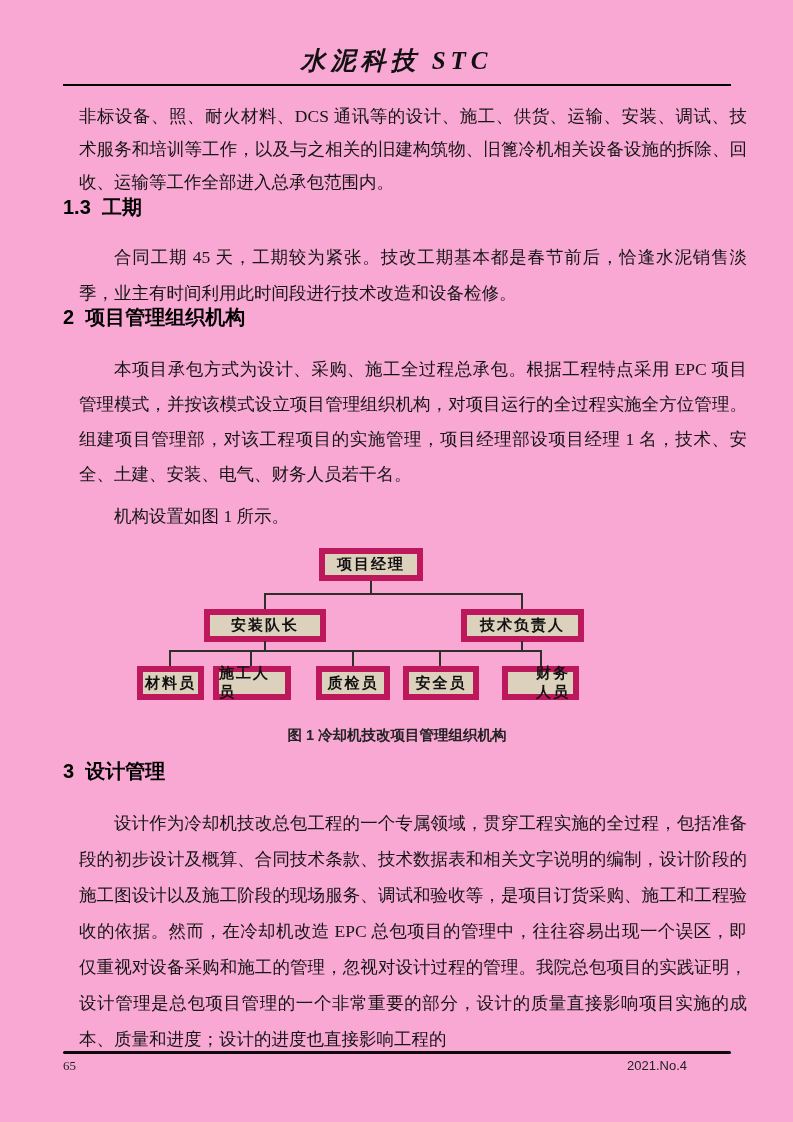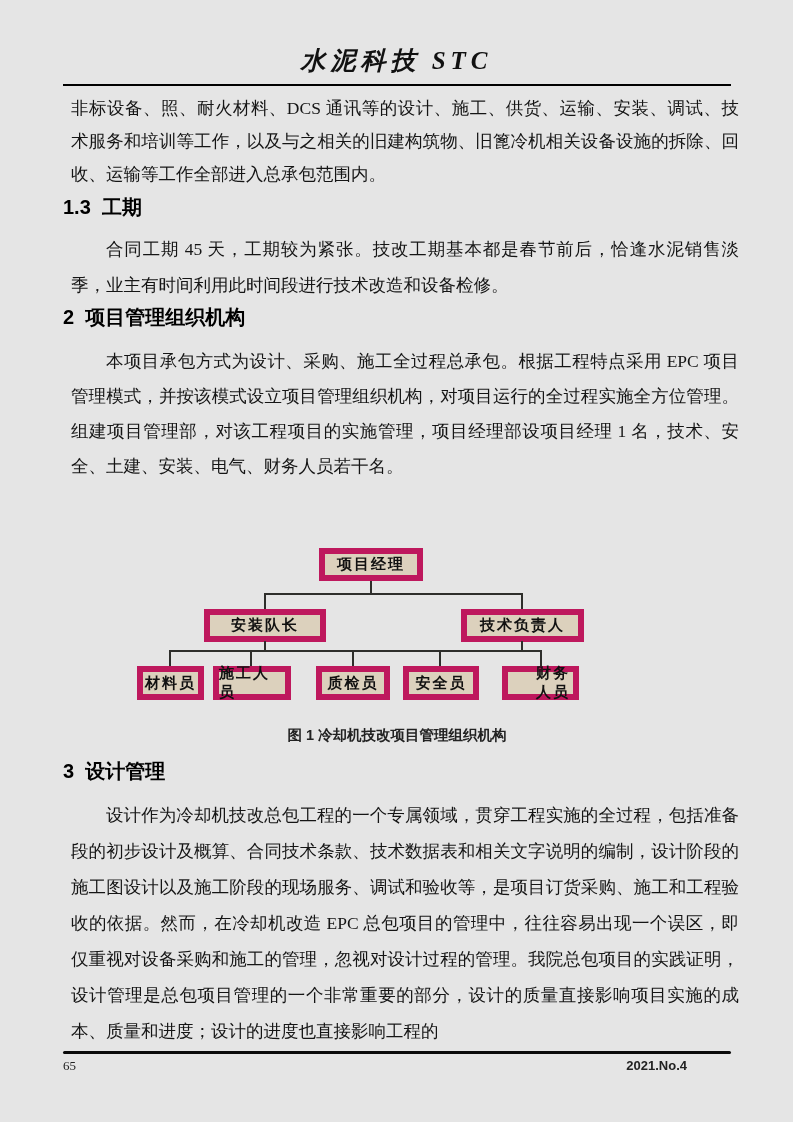--- a/index.html
+++ b/index.html
@@ -1,40 +1,40 @@
 <!DOCTYPE html>
 <html><head>
 <meta charset="utf-8">
 <style>
   html, body { margin: 0; padding: 0; background: #888; }
   .page {
     position: relative;
     width: 793px; height: 1122px;
     margin: 0 auto;
-    background: #e5e5e5;
+    background: #f9a8d4;
     overflow: hidden;
     font-family: "Liberation Serif", serif;
     color: #1a1a1a;
   }
   .abs { position: absolute; }
 
   .journal-title {
     left: 0; top: 44px; width: 793px;
     text-align: center;
     font-size: 25px; font-weight: bold; font-style: italic;
     letter-spacing: 5px;
     color: #111;
   }
   .header-rule { left: 63px; top: 84px; width: 668px; height: 2px; background: #000; }
 
   .body-par {
     left: 63px; width: 668px;
     font-size: 17.5px;
     text-align: justify;
-    margin: 8px;
+    margin: 16px;
     color: #151515;
   }
   .indent { text-indent: 2em; }
   .p-intro { top: 84px;  line-height: 33px; }
   .p-13    { top: 223px; line-height: 36px; }
   .p-2a    { top: 336px; line-height: 35px; }
   .p-2b    { top: 483px; line-height: 35px; }
   .p-3     { top: 789px; line-height: 36px; }
 
   .sec-heading {
@@ -77,38 +77,39 @@
   .footer-rule { left: 63px; top: 1051px; width: 668px; height: 3px; background: #0a0a0a; border-radius: 2px; }
   .footer-page {
     left: 63px; top: 1058px; width: 668px;
     text-align: left;
     font-family: Liberation Serif, serif;
     font-size: 13px; color: #222;
   }
   .footer-issue {
     right: 106px; top: 1058px;
     font-family: "Liberation Sans", sans-serif;
-    font-size: 13px; color: #222; font-weight: bold;
+    font-size: 13px; color: #222;
   }
 </style>
 </head>
 <body>
 
 <div class="page">
 
   <div class="abs journal-title">水泥科技 STC</div>
   <div class="abs header-rule"></div>
 
   <p class="abs body-par p-intro">非标设备、照、耐火材料、DCS 通讯等的设计、施工、供货、运输、安装、调试、技术服务和培训等工作，以及与之相关的旧建构筑物、旧篦冷机相关设备设施的拆除、回收、运输等工作全部进入总承包范围内。</p>
 
   <h2 class="abs sec-heading h-13">1.3  工期</h2>
   <p class="abs body-par indent p-13">合同工期 45 天，工期较为紧张。技改工期基本都是春节前后，恰逢水泥销售淡季，业主有时间利用此时间段进行技术改造和设备检修。</p>
 
   <h2 class="abs sec-heading h-2">2  项目管理组织机构</h2>
   <p class="abs body-par indent p-2a">本项目承包方式为设计、采购、施工全过程总承包。根据工程特点采用 EPC 项目管理模式，并按该模式设立项目管理组织机构，对项目运行的全过程实施全方位管理。组建项目管理部，对该工程项目的实施管理，项目经理部设项目经理 1 名，技术、安全、土建、安装、电气、财务人员若干名。</p>
+  <p class="abs body-par indent p-2b">机构设置如图 1 所示。</p>
 
   <div>
 
     <div class="org-box" style="left:319px; top:548px; width:104px; height:33px;">项目经理</div>
 
     <div class="org-line" style="left:370px; top:581px; width:2px; height:14px;"></div>
     <div class="org-line" style="left:264px; top:593px; width:259px; height:2px;"></div>
     <div class="org-line" style="left:264px; top:593px; width:2px; height:17px;"></div>
     <div class="org-line" style="left:521px; top:593px; width:2px; height:17px;"></div>
 

